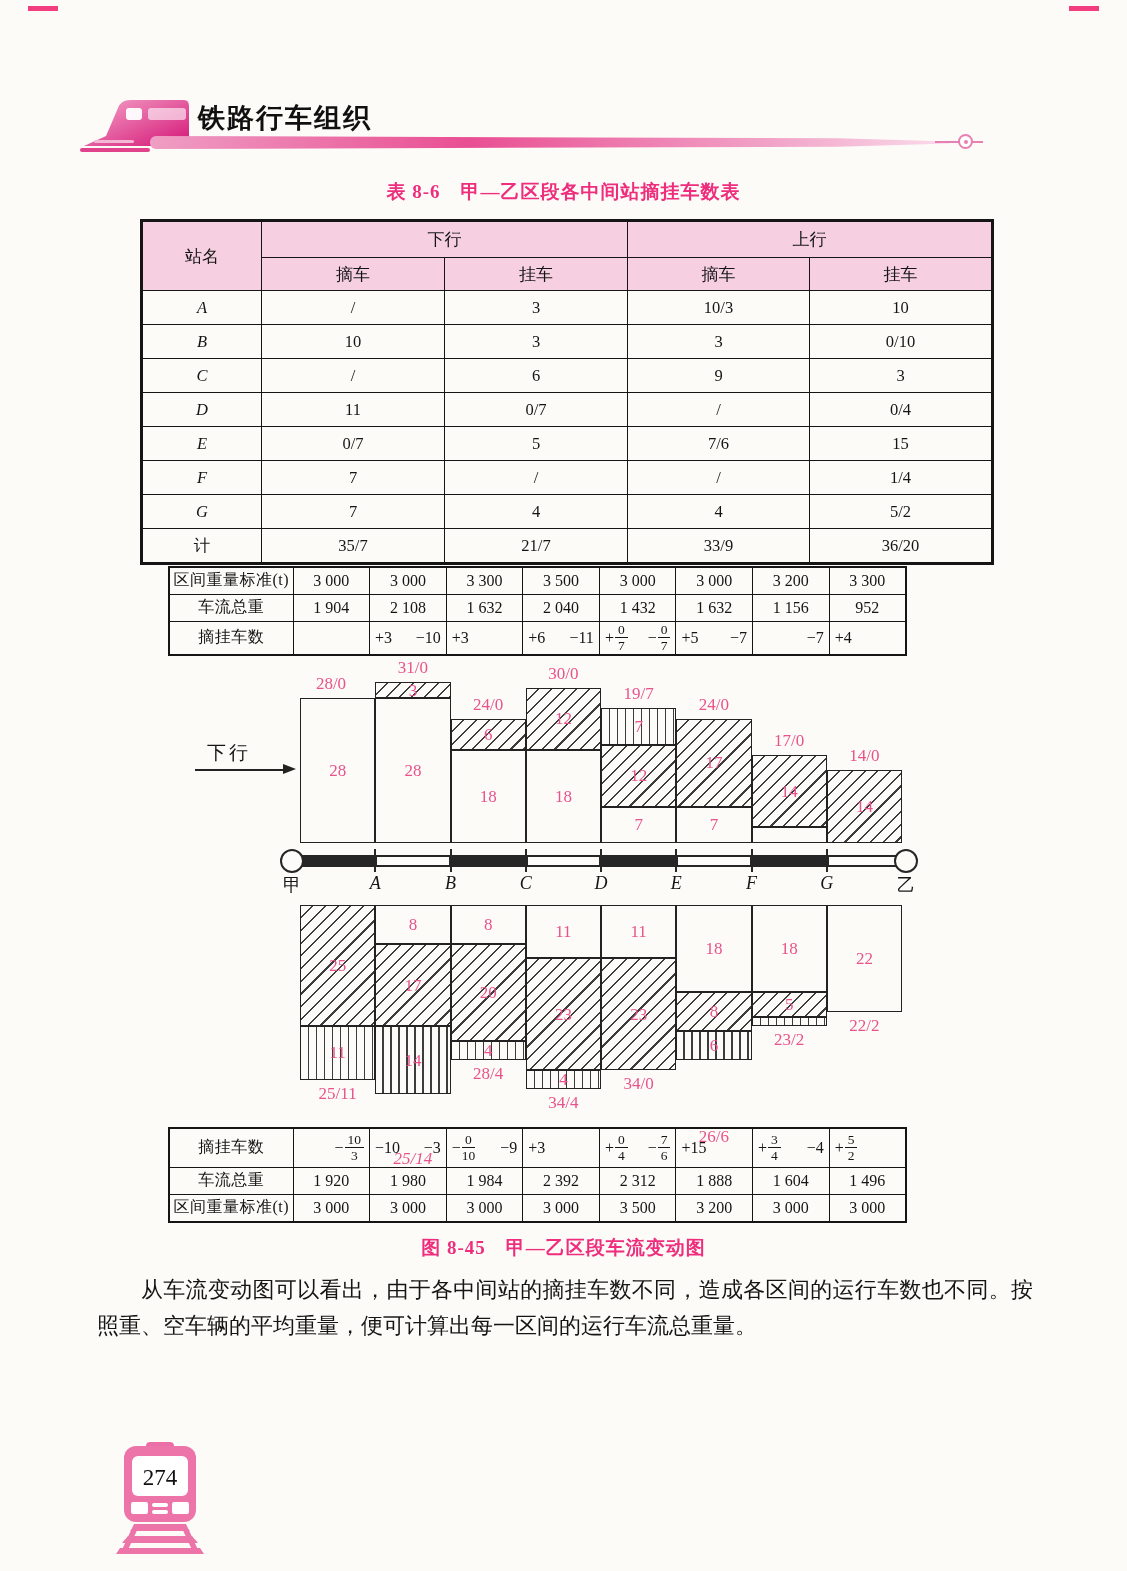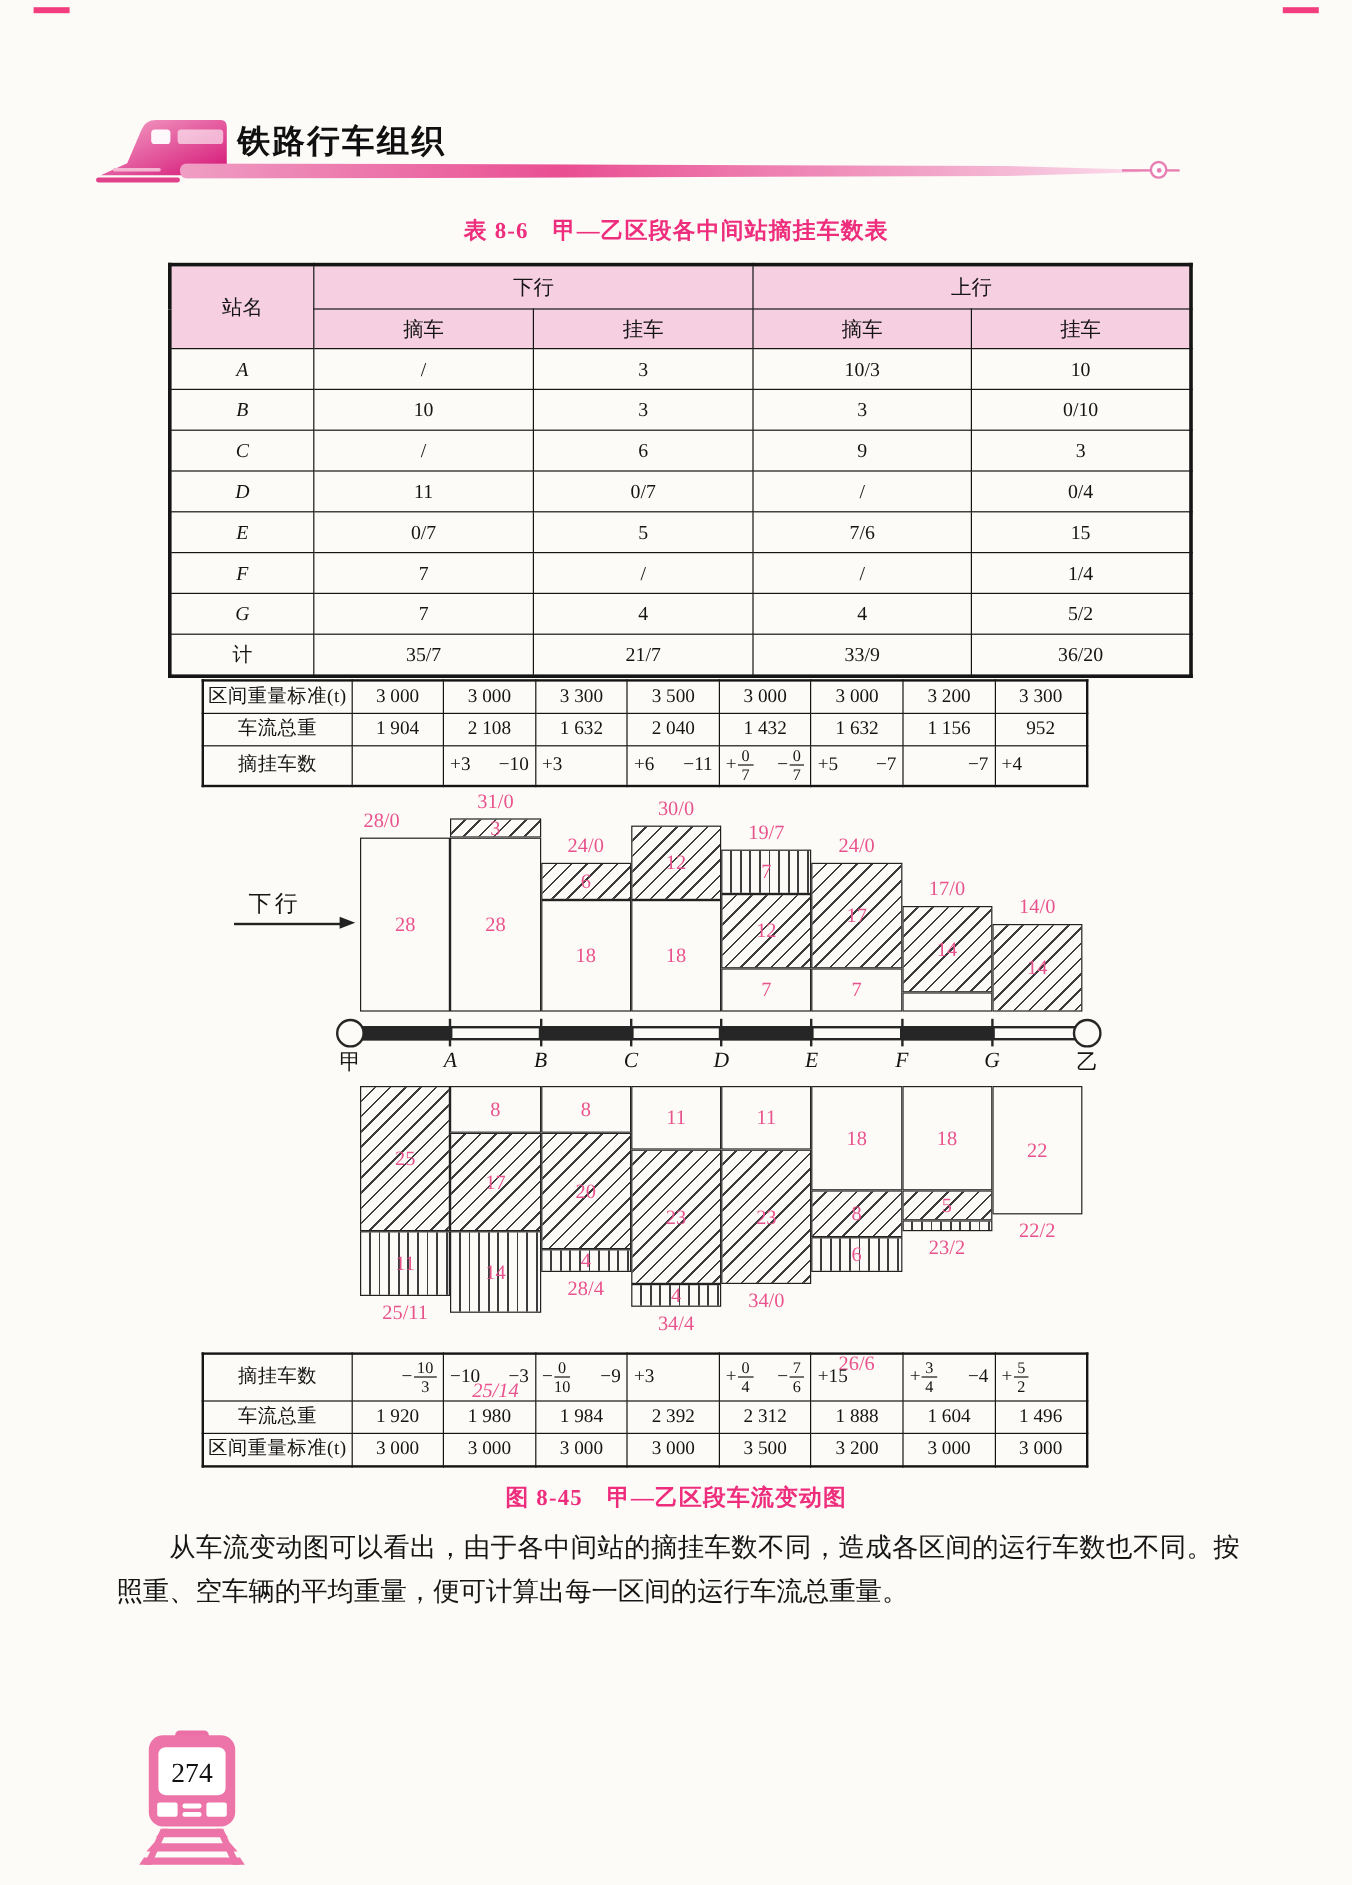--- a/index.html
+++ b/index.html
@@ -275,21 +275,21 @@
             </div>
           </td>
         </tr>
       </tbody>
   </table>
 
   <div class="abs" id="diagram" style="left:0;top:0;width:1127px;height:1571px;pointer-events:none">
     <div class="dir-label">下行</div>
     <div class="dir-line"></div>
     <div class="dir-head"></div>
-  <div class="seg-label" style="left: 318px; top: 673.96px;">28/0</div>
+  <div class="seg-label" style="left: 331px; top: 673.96px;">28/0</div>
       <div class="dbox plain" style="left: 300px; top: 697.96px; width: 75.25px; height: 145.04px;">
         <span class="val">28</span>
       </div>
       <div class="seg-label" style="left: 412.875px; top: 658.42px;">31/0</div>
       <div class="dbox hatch" style="left: 375.25px; top: 682.42px; width: 75.25px; height: 15.54px;">
         <span class="val">3</span>
       </div>
       <div class="dbox plain" style="left: 375.25px; top: 697.96px; width: 75.25px; height: 145.04px;">
         <span class="val">28</span>
       </div>

